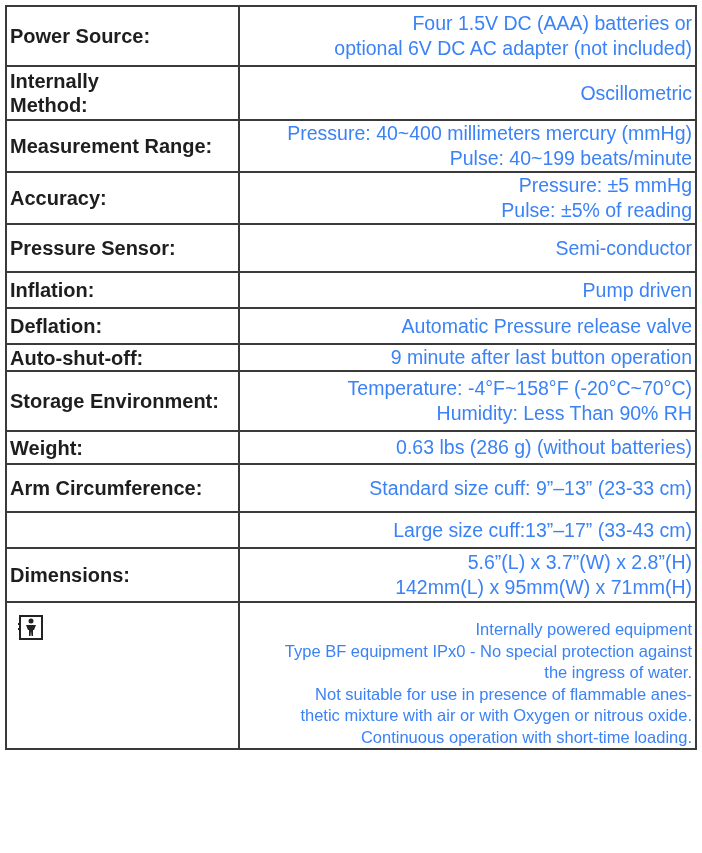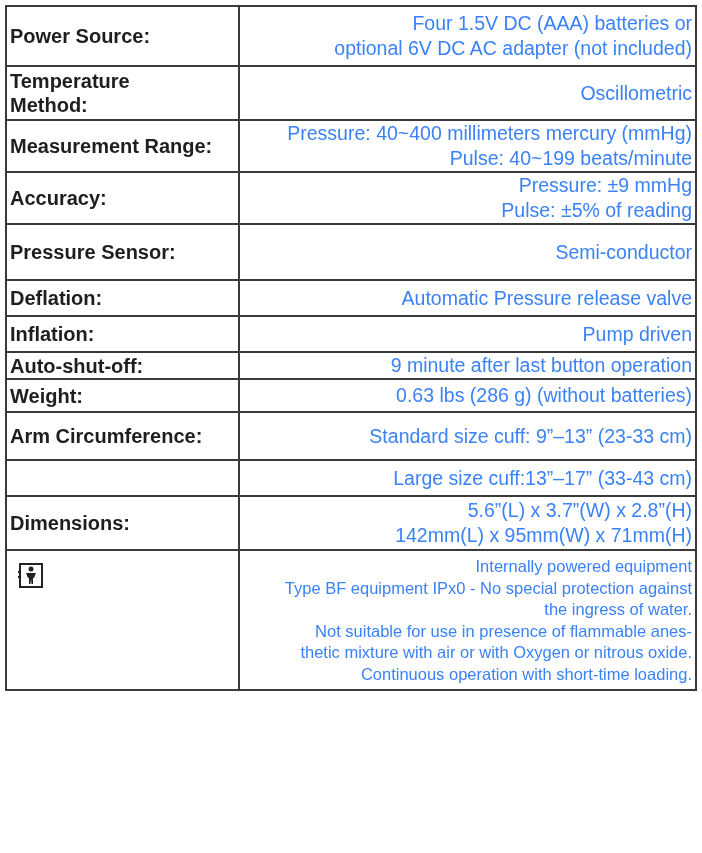--- a/index.html
+++ b/index.html
@@ -30,83 +30,90 @@
     font-size: 19.5px;
     line-height: 25px;
     color: #3b82f6;
     white-space: nowrap;
     text-align: right;
   }
   .spec-table td.value.small {
     font-size: 16.5px;
     line-height: 21.5px;
     vertical-align: top;
-    padding-top: 5px;
+    padding-top: 16px;
   }
   .spec-table td.label.top { vertical-align: top; padding-top: 10px; }
   .line { display: block; }
   .bf-icon { display: inline-block; width: 30px; height: 30px; margin-left: 6px; }
 </style>
 </head>
 <body>
 
 <table class="spec-table">
   <tbody>
     <tr style="height:60px">
       <td class="label">Power Source:</td>
       <td class="value">
         <span class="line">Four 1.5V DC (AAA) batteries or</span>
         <span class="line">optional 6V DC AC adapter (not included)</span>
       </td>
     </tr>
     <tr style="height:54px">
       <td class="label">
-        <span class="line">Temperature</span>
+        <span class="line">Internally</span>
         <span class="line">Method:</span>
       </td>
       <td class="value">
         <span class="line">Oscillometric</span>
       </td>
     </tr>
     <tr style="height:48px">
       <td class="label">Measurement Range:</td>
       <td class="value">
         <span class="line">Pressure: 40~400 millimeters mercury (mmHg)</span>
         <span class="line">Pulse: 40~199 beats/minute</span>
       </td>
     </tr>
     <tr style="height:47px">
       <td class="label">Accuracy:</td>
       <td class="value">
-        <span class="line">Pressure: ±9 mmHg</span>
+        <span class="line">Pressure: ±5 mmHg</span>
         <span class="line">Pulse: ±5% of reading</span>
       </td>
     </tr>
-    <tr style="height:56px">
+    <tr style="height:48px">
       <td class="label">Pressure Sensor:</td>
       <td class="value">
         <span class="line">Semi-conductor</span>
+      </td>
+    </tr>
+    <tr style="height:36px">
+      <td class="label">Inflation:</td>
+      <td class="value">
+        <span class="line">Pump driven</span>
       </td>
     </tr>
     <tr style="height:36px">
       <td class="label">Deflation:</td>
       <td class="value">
         <span class="line">Automatic Pressure release valve</span>
       </td>
     </tr>
-    <tr style="height:36px">
-      <td class="label">Inflation:</td>
-      <td class="value">
-        <span class="line">Pump driven</span>
-      </td>
-    </tr>
     <tr style="height:22px">
       <td class="label">Auto-shut-off:</td>
       <td class="value">
         <span class="line">9 minute after last button operation</span>
+      </td>
+    </tr>
+    <tr style="height:60px">
+      <td class="label">Storage Environment:</td>
+      <td class="value">
+        <span class="line">Temperature: -4°F~158°F (-20°C~70°C)</span>
+        <span class="line">Humidity: Less Than 90% RH</span>
       </td>
     </tr>
     <tr style="height:33px">
       <td class="label">Weight:</td>
       <td class="value">
         <span class="line">0.63 lbs (286 g) (without batteries)</span>
       </td>
     </tr>
     <tr style="height:48px">
       <td class="label">Arm Circumference:</td>

